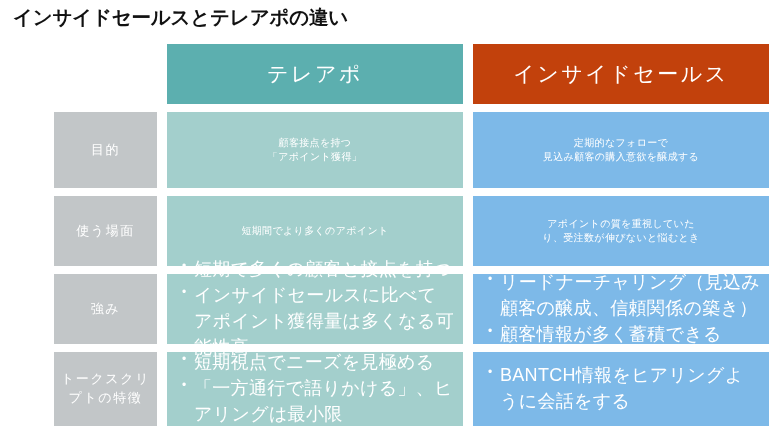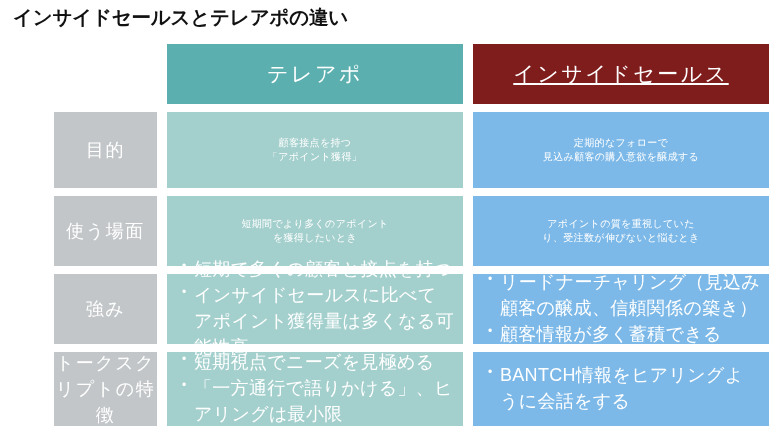--- a/index.html
+++ b/index.html
@@ -58,27 +58,27 @@
     line-height: 1.38;
   }
 
   
   .hdr {
     font-size: 21px;
     letter-spacing: 2.5px;
     font-weight: normal;
   }
   .hdr-teal { background: #5CAFAF; }
-  .hdr-blue { background: #7f1d1d; text-decoration: underline; }
+  .hdr-blue { background: #c2410c; }
   .hdr-blank { background: transparent; }
 
   
   .lbl {
     background: #C2C6C8;
-    font-size: 18px;
+    font-size: 13px;
     letter-spacing: 1.6px;
     line-height: 1.45;
     margin-left: 28px;
   }
 
   
   .body-teal { background: #A3CFCC; }
   .body-blue { background: #7DB9E8; }
 
   .body-text {
@@ -143,21 +143,20 @@
       <span>
         <span>定期的なフォローで</span><br>
         <span>見込み顧客の購入意欲を醸成する</span>
       </span>
     </div>
 
     <div class="cell lbl">使う場面</div>
     <div class="cell body-teal body-text">
       <span>
         <span>短期間でより多くのアポイント</span><br>
-        <span>を獲得したいとき</span>
       </span>
     </div>
     <div class="cell body-blue body-text">
       <span>
         <span>アポイントの質を重視していた</span><br>
         <span>り、受注数が伸びないと悩むとき</span>
       </span>
     </div>
 
     <div class="cell lbl">強み</div>

